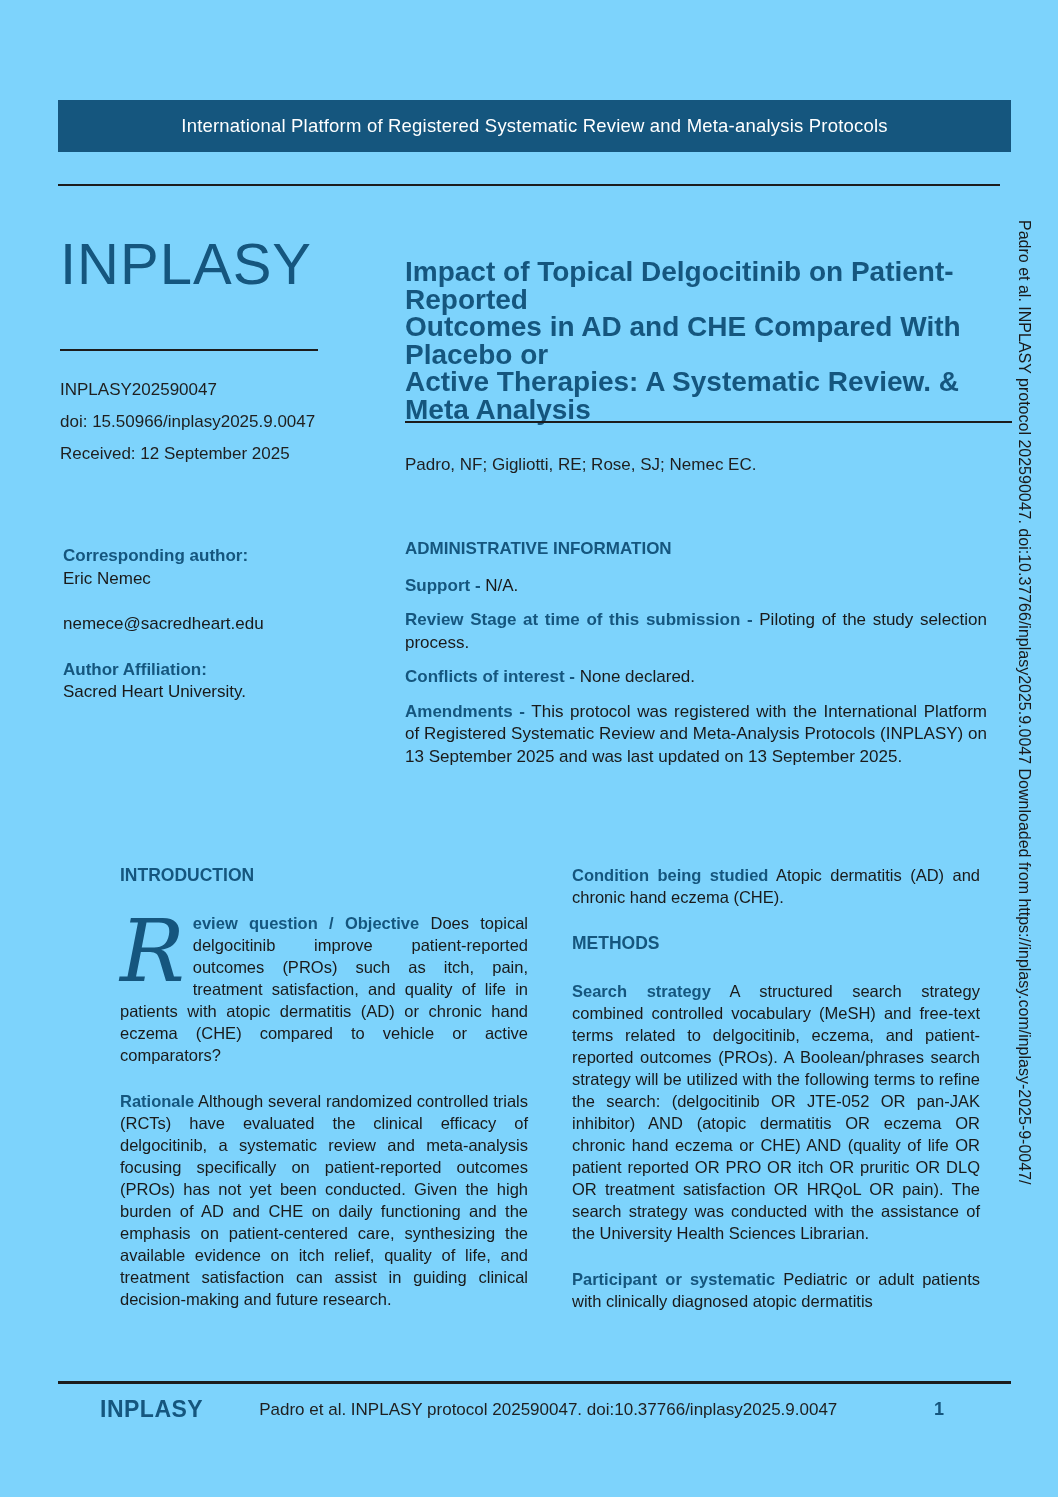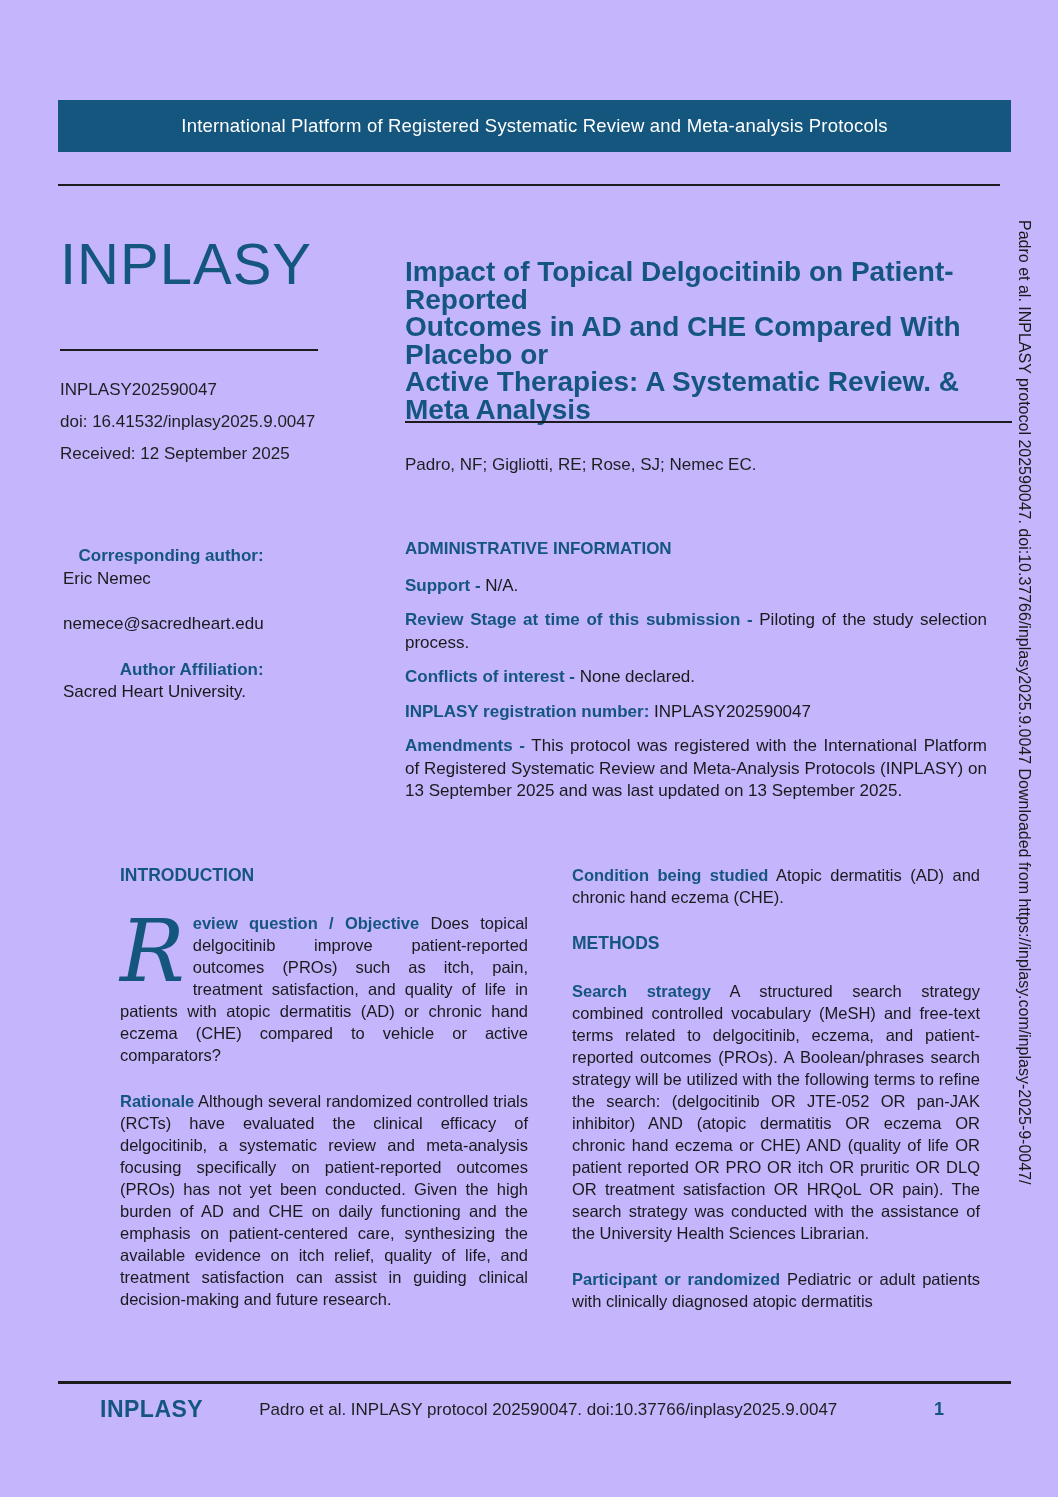--- a/index.html
+++ b/index.html
@@ -1,17 +1,17 @@
 <!DOCTYPE html>
 <html><head>
 <meta charset="utf-8">
 <style>
   html,body { margin:0; padding:0; background:#ffffff; }
   .page {
-    position:relative; width:1058px; height:1497px; background:#c4b5fd;
+    position:relative; width:1058px; height:1497px; background:#7dd3fc;
     font-family:"Liberation Sans", sans-serif; color:#1a1a1a; overflow:hidden;
   }
   
   .banner {
     position:absolute; left:58px; top:100px; width:953px; height:52px;
     background:#15567E; color:#ffffff; text-align:center; line-height:52px;
     font-size:18.5px; letter-spacing:0.2px;
   }
   .rule { position:absolute; background:#1c1c1c; }
   .rule-top    { left:58px;  top:184px;  width:942px; height:2px; }
@@ -21,21 +21,21 @@
 
   
   .logo {
     position:absolute; left:60px; top:230px;
     font-size:58px; color:#15567E; letter-spacing:1px; font-weight:400;
   }
   .meta { position:absolute; left:60px; top:374px; font-size:17px; line-height:32px; color:#1f1f1f; }
   .meta .pub { margin-top:6px; }
 
   .corr { position:absolute; left:63px; top:545px; font-size:17px; line-height:22.5px; }
-  .blue-b { color:#15567E; font-weight:bold;text-align:right; }
+  .blue-b { color:#15567E; font-weight:bold; }
   .corr .gap { height:23px; }
 
   
   .title-block {
     position:absolute; left:405px; top:258px; width:600px;
     color:#15567E; font-weight:bold; font-size:28px; line-height:27.5px;
   }
   .authors { position:absolute; left:405px; top:455px; font-size:17px; color:#1f1f1f; }
 
   .admin { position:absolute; left:405px; top:538px; width:582px; font-size:17px; line-height:22.5px; }
@@ -75,21 +75,21 @@
 
   <div class="banner">International Platform of Registered Systematic Review and Meta-analysis Protocols</div>
 
   <div class="rule rule-top"></div>
 
   <div class="logo">INPLASY</div>
   <div class="rule rule-logo"></div>
 
   <div class="meta">
     <div>INPLASY202590047</div>
-    <div>doi: 16.41532/inplasy2025.9.0047</div>
+    <div>doi: 15.50966/inplasy2025.9.0047</div>
     <div>Received: 12 September 2025</div>
   </div>
 
   <div class="corr">
     <div class="blue-b">Corresponding author:</div>
     <div>Eric Nemec</div>
     <div class="gap"></div>
     <div>nemece@sacredheart.edu</div>
     <div class="gap"></div>
     <div class="blue-b">Author Affiliation:</div>
@@ -104,35 +104,34 @@
 
   <div class="rule rule-title"></div>
 
   <div class="authors">Padro, NF; Gigliotti, RE; Rose, SJ; Nemec EC.</div>
 
   <div class="admin">
     <h3>ADMINISTRATIVE INFORMATION</h3>
     <p><span class="blue-b">Support -</span> <span>N/A.</span></p>
     <p><span class="blue-b">Review Stage at time of this submission -</span> <span>Piloting of the study selection process.</span></p>
     <p><span class="blue-b">Conflicts of interest -</span> <span>None declared.</span></p>
-    <p><span class="blue-b">INPLASY registration number:</span> <span>INPLASY202590047</span></p>
     <p><span class="blue-b">Amendments -</span> <span>This protocol was registered with the International Platform of Registered Systematic Review and Meta-Analysis Protocols (INPLASY) on 13 September 2025 and was last updated on 13 September 2025.</span></p>
   </div>
 
   <div class="body-cols">
     <div class="col">
       <h2>INTRODUCTION</h2>
       <p><span class="drop-cap">R</span><span class="blue-b">eview question / Objective</span> <span>Does topical delgocitinib improve patient-reported outcomes (PROs) such as itch, pain, treatment satisfaction, and quality of life in patients with atopic dermatitis (AD) or chronic hand eczema (CHE) compared to vehicle or active comparators?</span></p>
       <p><span class="blue-b">Rationale</span> <span>Although several randomized controlled trials (RCTs) have evaluated the clinical efficacy of delgocitinib, a systematic review and meta-analysis focusing specifically on patient-reported outcomes (PROs) has not yet been conducted. Given the high burden of AD and CHE on daily functioning and the emphasis on patient-centered care, synthesizing the available evidence on itch relief, quality of life, and treatment satisfaction can assist in guiding clinical decision-making and future research.</span></p>
     </div>
     <div class="col">
       <p><span class="blue-b">Condition being studied</span> <span>Atopic dermatitis (AD) and chronic hand eczema (CHE).</span></p>
       <h2 class="methods-h">METHODS</h2>
       <p><span class="blue-b">Search strategy</span> <span>A structured search strategy combined controlled vocabulary (MeSH) and free-text terms related to delgocitinib, eczema, and patient-reported outcomes (PROs). A Boolean/phrases search strategy will be utilized with the following terms to refine the search: (delgocitinib OR JTE-052 OR pan-JAK inhibitor) AND (atopic dermatitis OR eczema OR chronic hand eczema or CHE) AND (quality of life OR patient reported OR PRO OR itch OR pruritic OR DLQ OR treatment satisfaction OR HRQoL OR pain). The search strategy was conducted with the assistance of the University Health Sciences Librarian.</span></p>
-      <p><span class="blue-b">Participant or randomized</span> <span>Pediatric or adult patients with clinically diagnosed atopic dermatitis</span></p>
+      <p><span class="blue-b">Participant or systematic</span> <span>Pediatric or adult patients with clinically diagnosed atopic dermatitis</span></p>
     </div>
   </div>
 
   <div class="rule rule-footer"></div>
   <div class="footer">
     <span class="footer-logo">INPLASY</span>
     <span class="footer-cite">Padro et al. INPLASY protocol 202590047. doi:10.37766/inplasy2025.9.0047</span>
     <span class="footer-page">1</span>
   </div>
 

